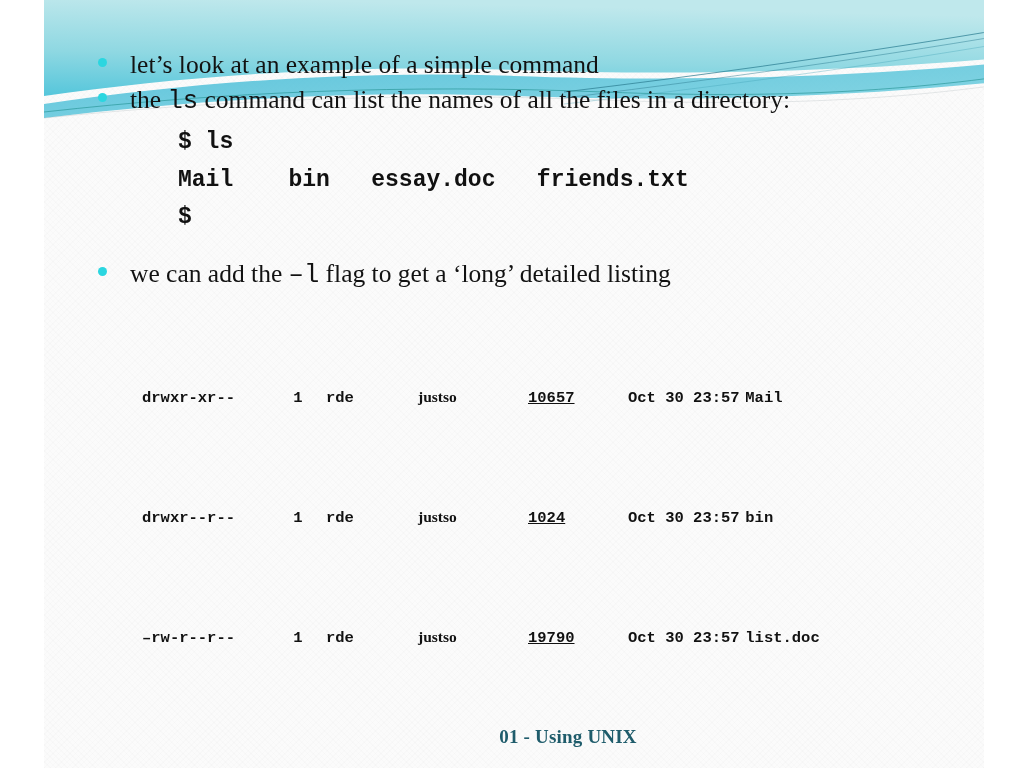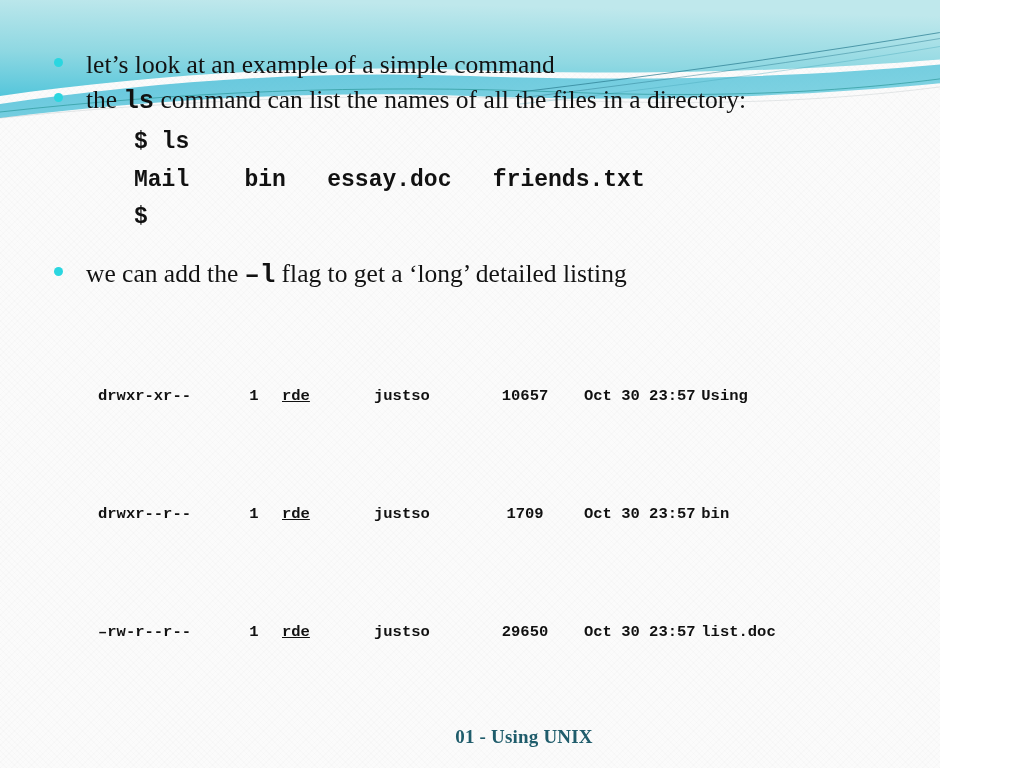--- a/index.html
+++ b/index.html
@@ -12,20 +12,21 @@
   }
   .slide {
     position: relative;
     width: 940px;
     height: 768px;
     overflow: hidden;
     background-color: #fbfbfb;
     background-image:
       repeating-linear-gradient(45deg, rgba(0,0,0,0.012) 0 1px, transparent 1px 4px),
       repeating-linear-gradient(-45deg, rgba(0,0,0,0.012) 0 1px, transparent 1px 4px);
+    margin-left: 44px;
   }
 
   
   .header-deco {
     position: absolute;
     top: 0; left: 0;
     width: 1024px;
     height: 120px;
     pointer-events: none;
   }
@@ -54,21 +55,21 @@
     border-radius: 50%;
     background: #2BD6E0;
     margin-right: 23px;
     position: relative;
     top: -6px;
   }
   .bullet-text { flex: 0 1 auto; }
 
   .mono {
     font-family: "Liberation Mono", "DejaVu Sans Mono", monospace;
-    font-weight: bold;
+    font-weight: normal;
     color: #111111;
   }
 
   
   .code-big {
     font-family: "Liberation Mono", "DejaVu Sans Mono", monospace;
     font-weight: bold;
     font-size: 23px;
     color: #111111;
     line-height: 1.62;
@@ -82,23 +83,23 @@
     font-weight: bold;
     font-size: 15.5px;
     color: #111111;
     line-height: 1.90;
     margin: 2px 0 0 44px;
     white-space: pre;
   }
   .code-small .ls-row { display: block; }
   .col-perm { display: inline-block; width: 128px; }
   .col-links { display: inline-block; width: 56px; text-align: center; }
-  .col-owner { display: inline-block; width: 92px; text-decoration: underline; }
-  .col-group { display: inline-block; width: 110px; }
-  .col-size  { display: inline-block; width: 82px; text-align: center; }
+  .col-owner { display: inline-block; width: 92px; }
+  .col-group { display: inline-block; width: 110px; font-family: Liberation Serif, serif; }
+  .col-size  { display: inline-block; width: 82px; text-align: left; text-decoration: underline; }
   .col-date  { display: inline-block; width: 108px; padding-left: 18px; }
   .col-name  { display: inline-block; }
 
   .gap-small { height: 17px; }
 
   
   .footer {
     position: absolute;
     left: 12px;
     bottom: 16px;
@@ -178,25 +179,25 @@
 
     <div class="bullet-line">
       <span class="bullet-dot"></span>
       <span class="bullet-text">
         <span>we can add the </span><span class="mono">–l</span><span> flag to get a ‘long’ detailed listing</span>
       </span>
     </div>
 
     <div class="code-small">
 
-      <span class="ls-row"><span class="col-perm">drwxr-xr--</span><span class="col-links">1</span><span class="col-owner">rde</span><span class="col-group">justso</span><span class="col-size">10657</span><span class="col-date">Oct 30 23:57</span> <span class="col-name">Using</span></span>
-
-      <span class="ls-row"><span class="col-perm">drwxr--r--</span><span class="col-links">1</span><span class="col-owner">rde</span><span class="col-group">justso</span><span class="col-size">1709</span><span class="col-date">Oct 30 23:57</span> <span class="col-name">bin</span></span>
-
-      <span class="ls-row"><span class="col-perm">–rw-r--r--</span><span class="col-links">1</span><span class="col-owner">rde</span><span class="col-group">justso</span><span class="col-size">29650</span><span class="col-date">Oct 30 23:57</span> <span class="col-name">list.doc</span></span>
+      <span class="ls-row"><span class="col-perm">drwxr-xr--</span><span class="col-links">1</span><span class="col-owner">rde</span><span class="col-group">justso</span><span class="col-size">10657</span><span class="col-date">Oct 30 23:57</span> <span class="col-name">Mail</span></span>
+
+      <span class="ls-row"><span class="col-perm">drwxr--r--</span><span class="col-links">1</span><span class="col-owner">rde</span><span class="col-group">justso</span><span class="col-size">1024</span><span class="col-date">Oct 30 23:57</span> <span class="col-name">bin</span></span>
+
+      <span class="ls-row"><span class="col-perm">–rw-r--r--</span><span class="col-links">1</span><span class="col-owner">rde</span><span class="col-group">justso</span><span class="col-size">19790</span><span class="col-date">Oct 30 23:57</span> <span class="col-name">list.doc</span></span>
 
       
 
       
     </div>
 
   </div>
 
   <div class="footer">
     <div class="footer-title">01 - Using UNIX</div>

